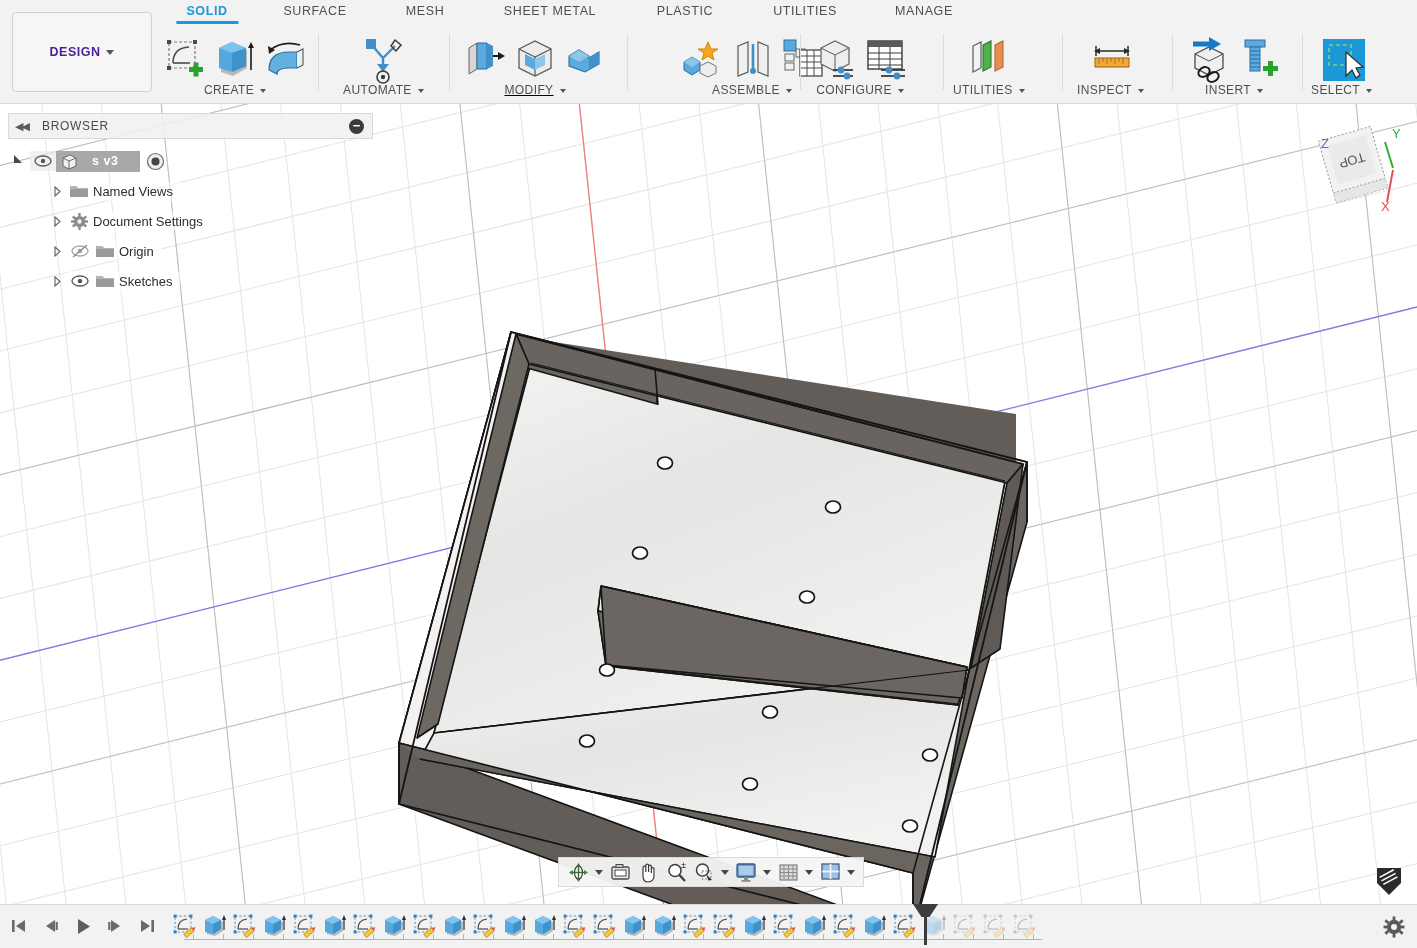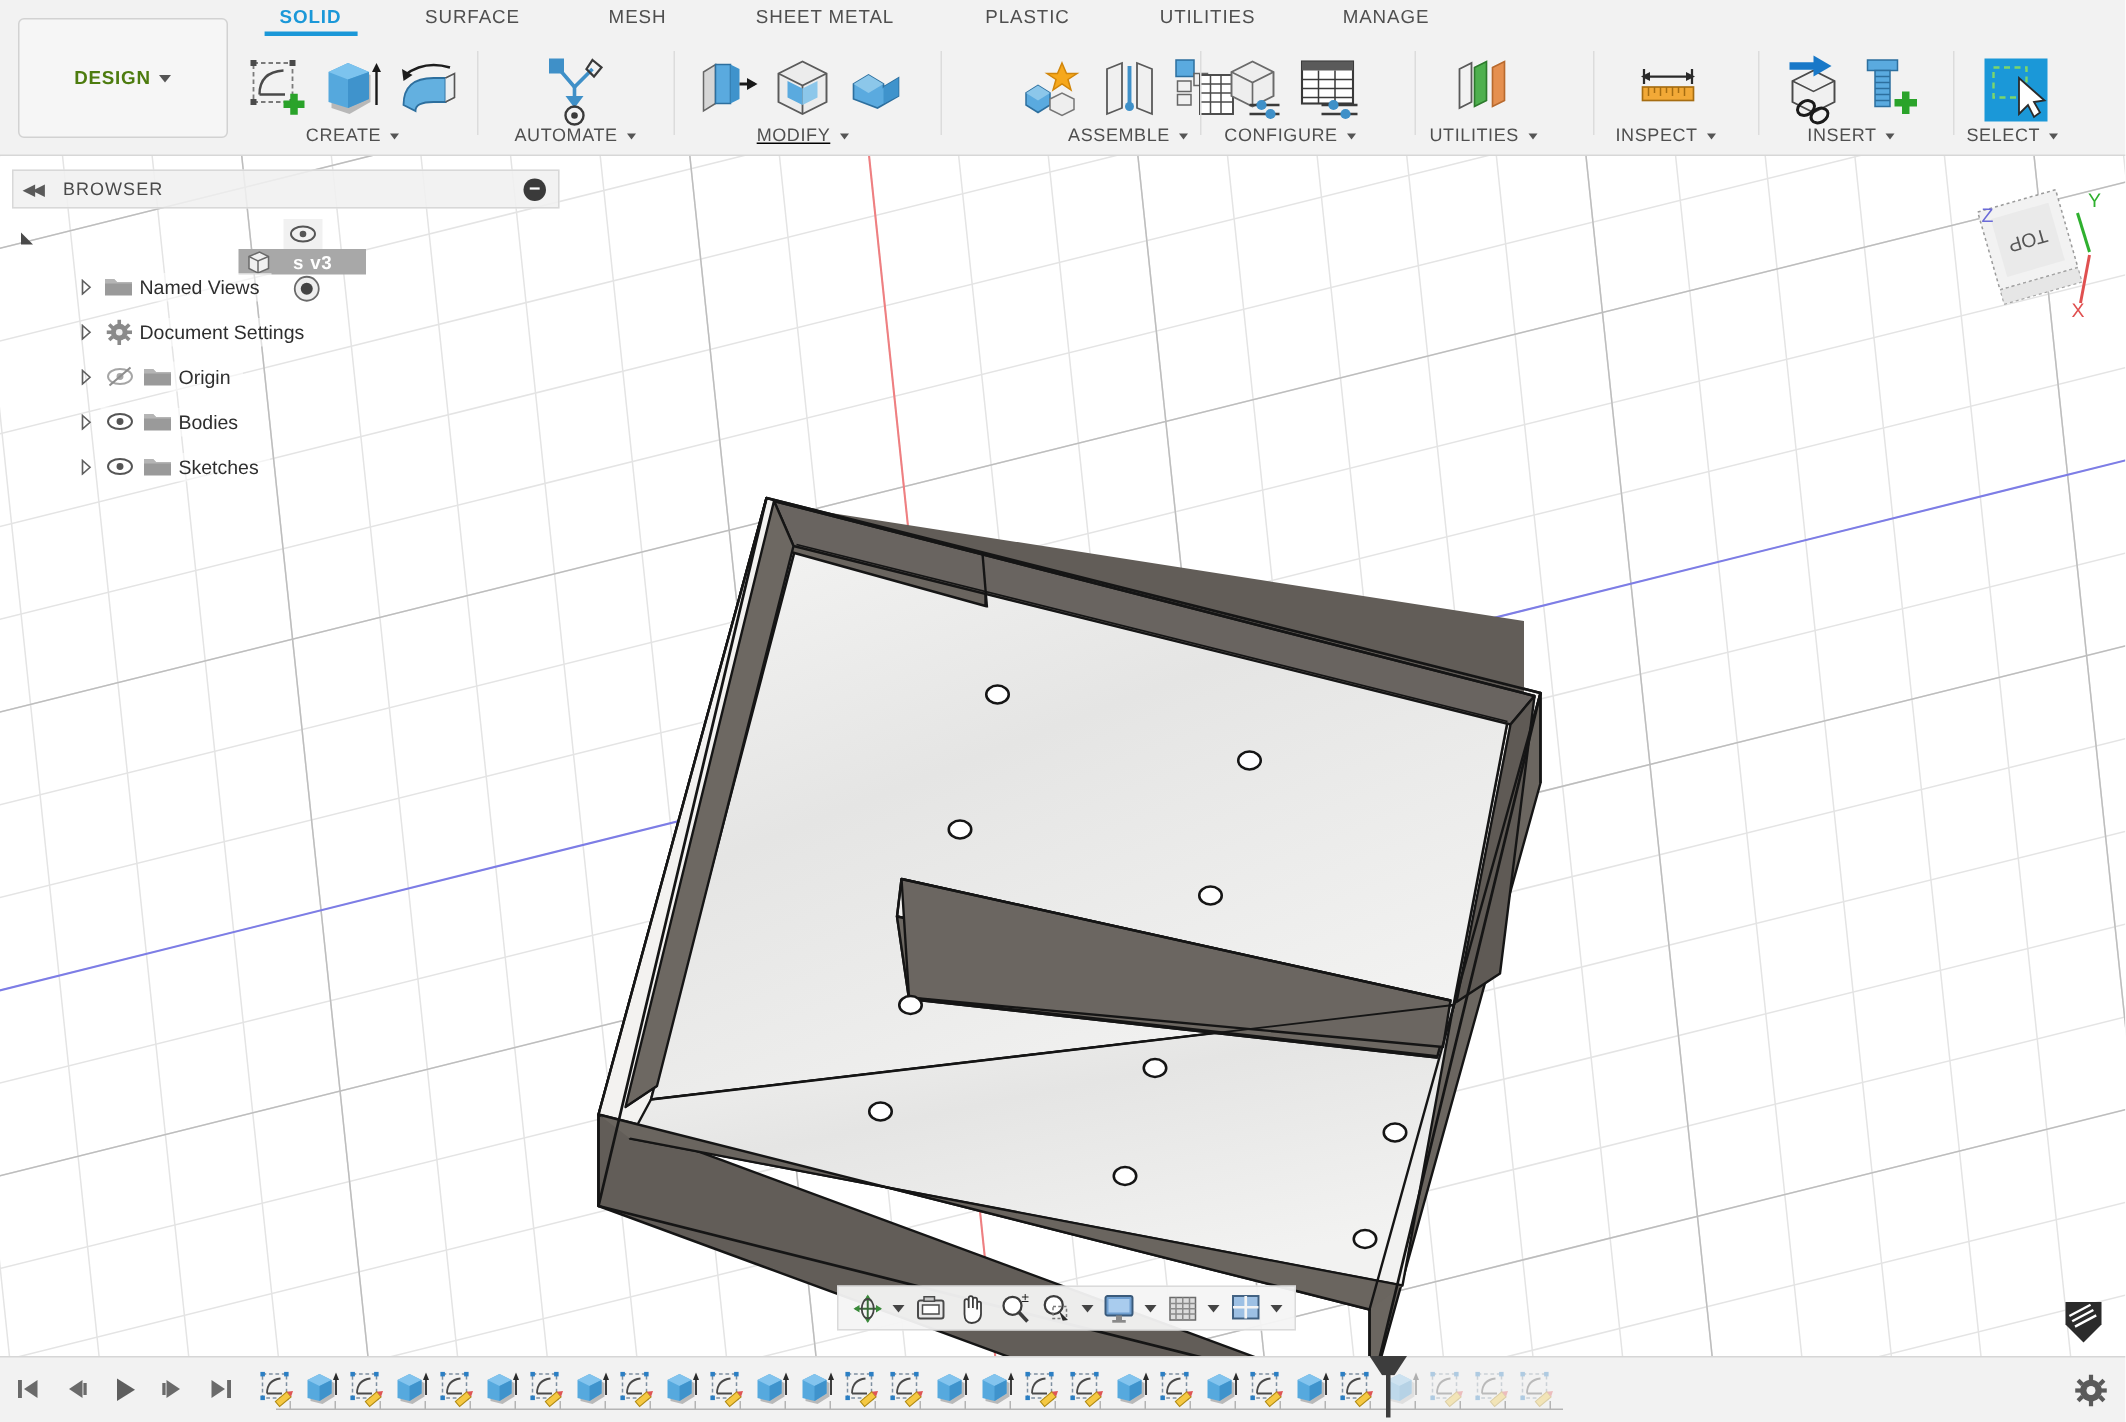--- a/index.html
+++ b/index.html
@@ -33,21 +33,21 @@
     position: absolute; left: 50%; transform: translateX(-50%);
     bottom: -6px; width: 62px; height: 3px; background: #1b98d8;
   }
 
   .designbox {
     position: absolute; left: 12px; top: 12px; width: 138px; height: 78px;
     border: 1px solid #d2d2d2; border-radius: 4px; background: #f6f6f6;
     display: flex; align-items: center; justify-content: center;
     cursor: pointer;
   }
-  .designbox .lbl { font-size: 12.5px; font-weight: bold; color: #4d7c0f; letter-spacing: .5px; }
+  .designbox .lbl { font-size: 12.5px; font-weight: bold; color: #4c1d95; letter-spacing: .5px; }
   .caret { display:inline-block; width:0;height:0;
     border-left:4px solid transparent;border-right:4px solid transparent;
     border-top:5px solid #555; margin-left:6px; vertical-align:middle; }
 
   .panel {
     position: absolute; top: 28px; height: 74px;
     display: flex; flex-direction: column; align-items: center;
     box-sizing: border-box;
   }
   .panel .icons { display: flex; align-items: flex-end; gap: 6px; height: 52px; padding-top:2px;}
@@ -83,21 +83,21 @@
   .brow {
     position: relative; height: 30px; display: flex; align-items: center;
     cursor: pointer; font-size: 13px; color: #2e2e2e;
   }
   .arrw { width: 14px; text-align:center; color:#555; font-size: 10px; flex: none;}
   .eye { width: 26px; height: 20px; flex:none; display:flex;align-items:center;justify-content:center;
          background: rgba(255,255,255,0.55);}
   .fold { width: 24px; height: 20px; flex:none; display:flex;align-items:center;justify-content:center;
          background: rgba(255,255,255,0.55);}
   .bname { background: rgba(255,255,255,0.55); padding: 2px 8px 2px 2px; white-space: nowrap; }
-  .rootrow { background: transparent; flex-direction: column; }
+  .rootrow { background: transparent; }
   .rootsel { display:flex; align-items:center; background:#a8a8a8; height:21px; }
   .rootsel .nm { font-size: 12.5px; font-weight: bold; color: #ffffff; padding: 0 22px 0 10px; letter-spacing:.5px;}
 
   
   .comments {
     position: absolute; left: 8px; top: 861px; width: 365px; height: 26px;
     background: rgba(240,240,240,0.9); border: 1px solid #d8d8d8;
     display:flex; align-items:center; box-sizing:border-box; z-index: 30;
   }
   .comments .ctitle { margin-left: 30px; font-size: 12px; color:#4a4a4a; letter-spacing:.7px;}
@@ -450,40 +450,20 @@
               <line x1="2" y1="13" x2="16" y2="1" stroke="#8e8e8e" stroke-width="1.4"></line>
             </svg>
           </span>
           <span class="fold">
             <svg width="20" height="16" viewBox="0 0 20 16">
               <path d="M1 3 H7 L9 5 H19 V14 H1 Z" fill="#9a9a9a"></path>
               <path d="M1 3 H7 L9 5 H19 V6 H1 Z" fill="#b5b5b5"></path>
             </svg>
           </span>
           <span class="bname">Origin</span>
-        </div>
-        <div class="brow" style="padding-left: 45px;">
-          <span class="arrw">
-            <svg width="9" height="11" viewBox="0 0 9 11">
-              <path d="M2 1 L7 5.5 L2 10 Z" fill="none" stroke="#606060" stroke-width="1.1"></path>
-            </svg>
-          </span>
-          <span class="eye">
-            <svg width="18" height="12" viewBox="0 0 18 12">
-              <ellipse cx="9" cy="6" rx="8" ry="5" fill="none" stroke="#555" stroke-width="1.3"></ellipse>
-              <circle cx="9" cy="6" r="2.3" fill="#555"></circle>
-            </svg>
-          </span>
-          <span class="fold">
-            <svg width="20" height="16" viewBox="0 0 20 16">
-              <path d="M1 3 H7 L9 5 H19 V14 H1 Z" fill="#9a9a9a"></path>
-              <path d="M1 3 H7 L9 5 H19 V6 H1 Z" fill="#b5b5b5"></path>
-            </svg>
-          </span>
-          <span class="bname">Bodies</span>
         </div>
         <div class="brow" style="padding-left: 45px;">
           <span class="arrw">
             <svg width="9" height="11" viewBox="0 0 9 11">
               <path d="M2 1 L7 5.5 L2 10 Z" fill="none" stroke="#606060" stroke-width="1.1"></path>
             </svg>
           </span>
           <span class="eye">
             <svg width="18" height="12" viewBox="0 0 18 12">
               <ellipse cx="9" cy="6" rx="8" ry="5" fill="none" stroke="#555" stroke-width="1.3"></ellipse>

